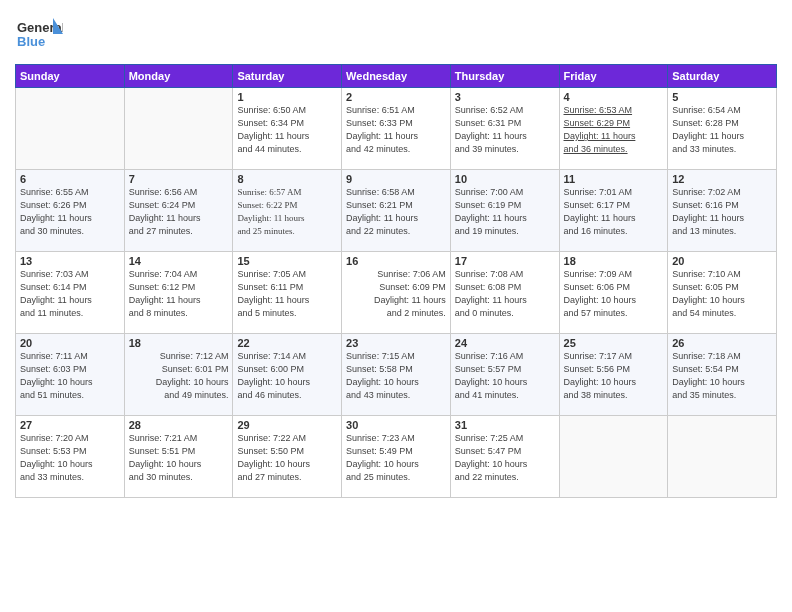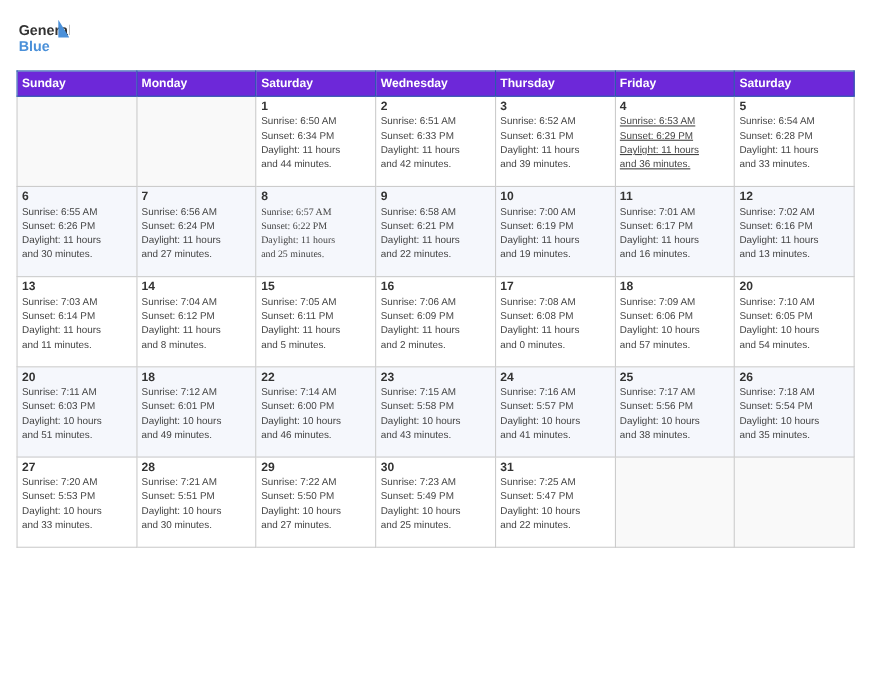--- a/index.html
+++ b/index.html
@@ -221,21 +221,21 @@
           </td>
           <td>
             <span class="day-num">15</span>
             <div class="day-info" style="white-space: pre-line;">Sunrise: 7:05 AM
 Sunset: 6:11 PM
 Daylight: 11 hours
 and 5 minutes.</div>
           </td>
           <td>
             <span class="day-num">16</span>
-            <div class="day-info" style="white-space: pre-line;">Sunrise: 7:06 AM
+            <div class="day-info" style="white-space: pre-line; text-align: right;">Sunrise: 7:06 AM
 Sunset: 6:09 PM
 Daylight: 11 hours
 and 2 minutes.</div>
           </td>
           <td>
             <span class="day-num">17</span>
             <div class="day-info" style="white-space: pre-line;">Sunrise: 7:08 AM
 Sunset: 6:08 PM
 Daylight: 11 hours
 and 0 minutes.</div>
@@ -258,21 +258,21 @@
         <tr>
           <td>
             <span class="day-num">20</span>
             <div class="day-info" style="white-space: pre-line;">Sunrise: 7:11 AM
 Sunset: 6:03 PM
 Daylight: 10 hours
 and 51 minutes.</div>
           </td>
           <td>
             <span class="day-num">18</span>
-            <div class="day-info" style="white-space: pre-line;">Sunrise: 7:12 AM
+            <div class="day-info" style="white-space: pre-line; text-align: right;">Sunrise: 7:12 AM
 Sunset: 6:01 PM
 Daylight: 10 hours
 and 49 minutes.</div>
           </td>
           <td>
             <span class="day-num">22</span>
             <div class="day-info" style="white-space: pre-line;">Sunrise: 7:14 AM
 Sunset: 6:00 PM
 Daylight: 10 hours
 and 46 minutes.</div>

